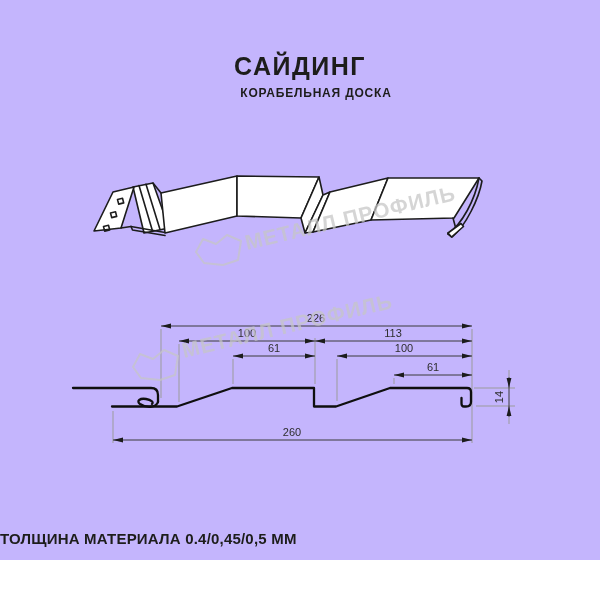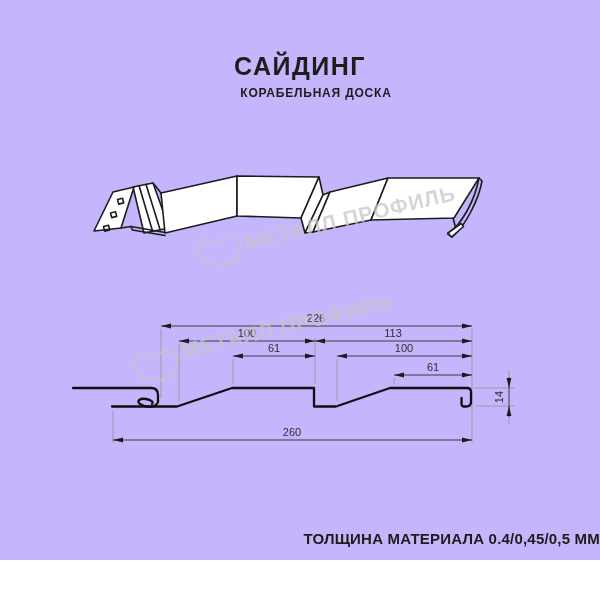--- a/index.html
+++ b/index.html
@@ -2,21 +2,21 @@
 <html><head>
 <meta charset="utf-8">
 <style>
   html,body{margin:0;padding:0;background:#fff;}
   .page{position:relative;width:600px;height:560px;background:#c4b5fd;overflow:hidden;
         font-family:"Liberation Sans","DejaVu Sans",sans-serif;}
   .hdr{position:absolute;left:0;width:600px;text-align:center;color:#1d1d1b;}
   .title{top:52px;font-size:25px;font-weight:700;letter-spacing:1.5px;}
   .subtitle{top:86px;font-size:12px;font-weight:600;letter-spacing:.8px;margin-left:16px;}
   .model{top:104px;font-size:12px;font-weight:600;letter-spacing:.4px;}
-  .footer{position:absolute;top:530px;left:0;width:600px;text-align:right;
+  .footer{position:absolute;top:530px;left:0;width:600px;text-align:left;
           font-size:15px;font-weight:600;color:#1d1d1b;letter-spacing:.2px;}
   svg{position:absolute;left:0;top:0;}
   .f{fill:#fff;stroke:#1c1c1c;stroke-width:1.6;stroke-linejoin:round;}
   .l{fill:none;stroke:#1c1c1c;stroke-width:1.6;stroke-linejoin:round;stroke-linecap:round;}
   .prof{fill:none;stroke:#0f0f0f;stroke-width:2.3;stroke-linejoin:round;stroke-linecap:round;}
   .ext{stroke:#9b9b9b;stroke-width:1;fill:none;}
   .dim{stroke:#3a3a3a;stroke-width:1;fill:none;}
   .dimtxt{font-size:11px;fill:#2e2e2e;text-anchor:middle;font-family:"Liberation Sans","DejaVu Sans",sans-serif;}
   .wm{opacity:.72;}
   .wmlogo{fill:none;stroke:#c6c6c6;stroke-width:2;stroke-linejoin:round;}

